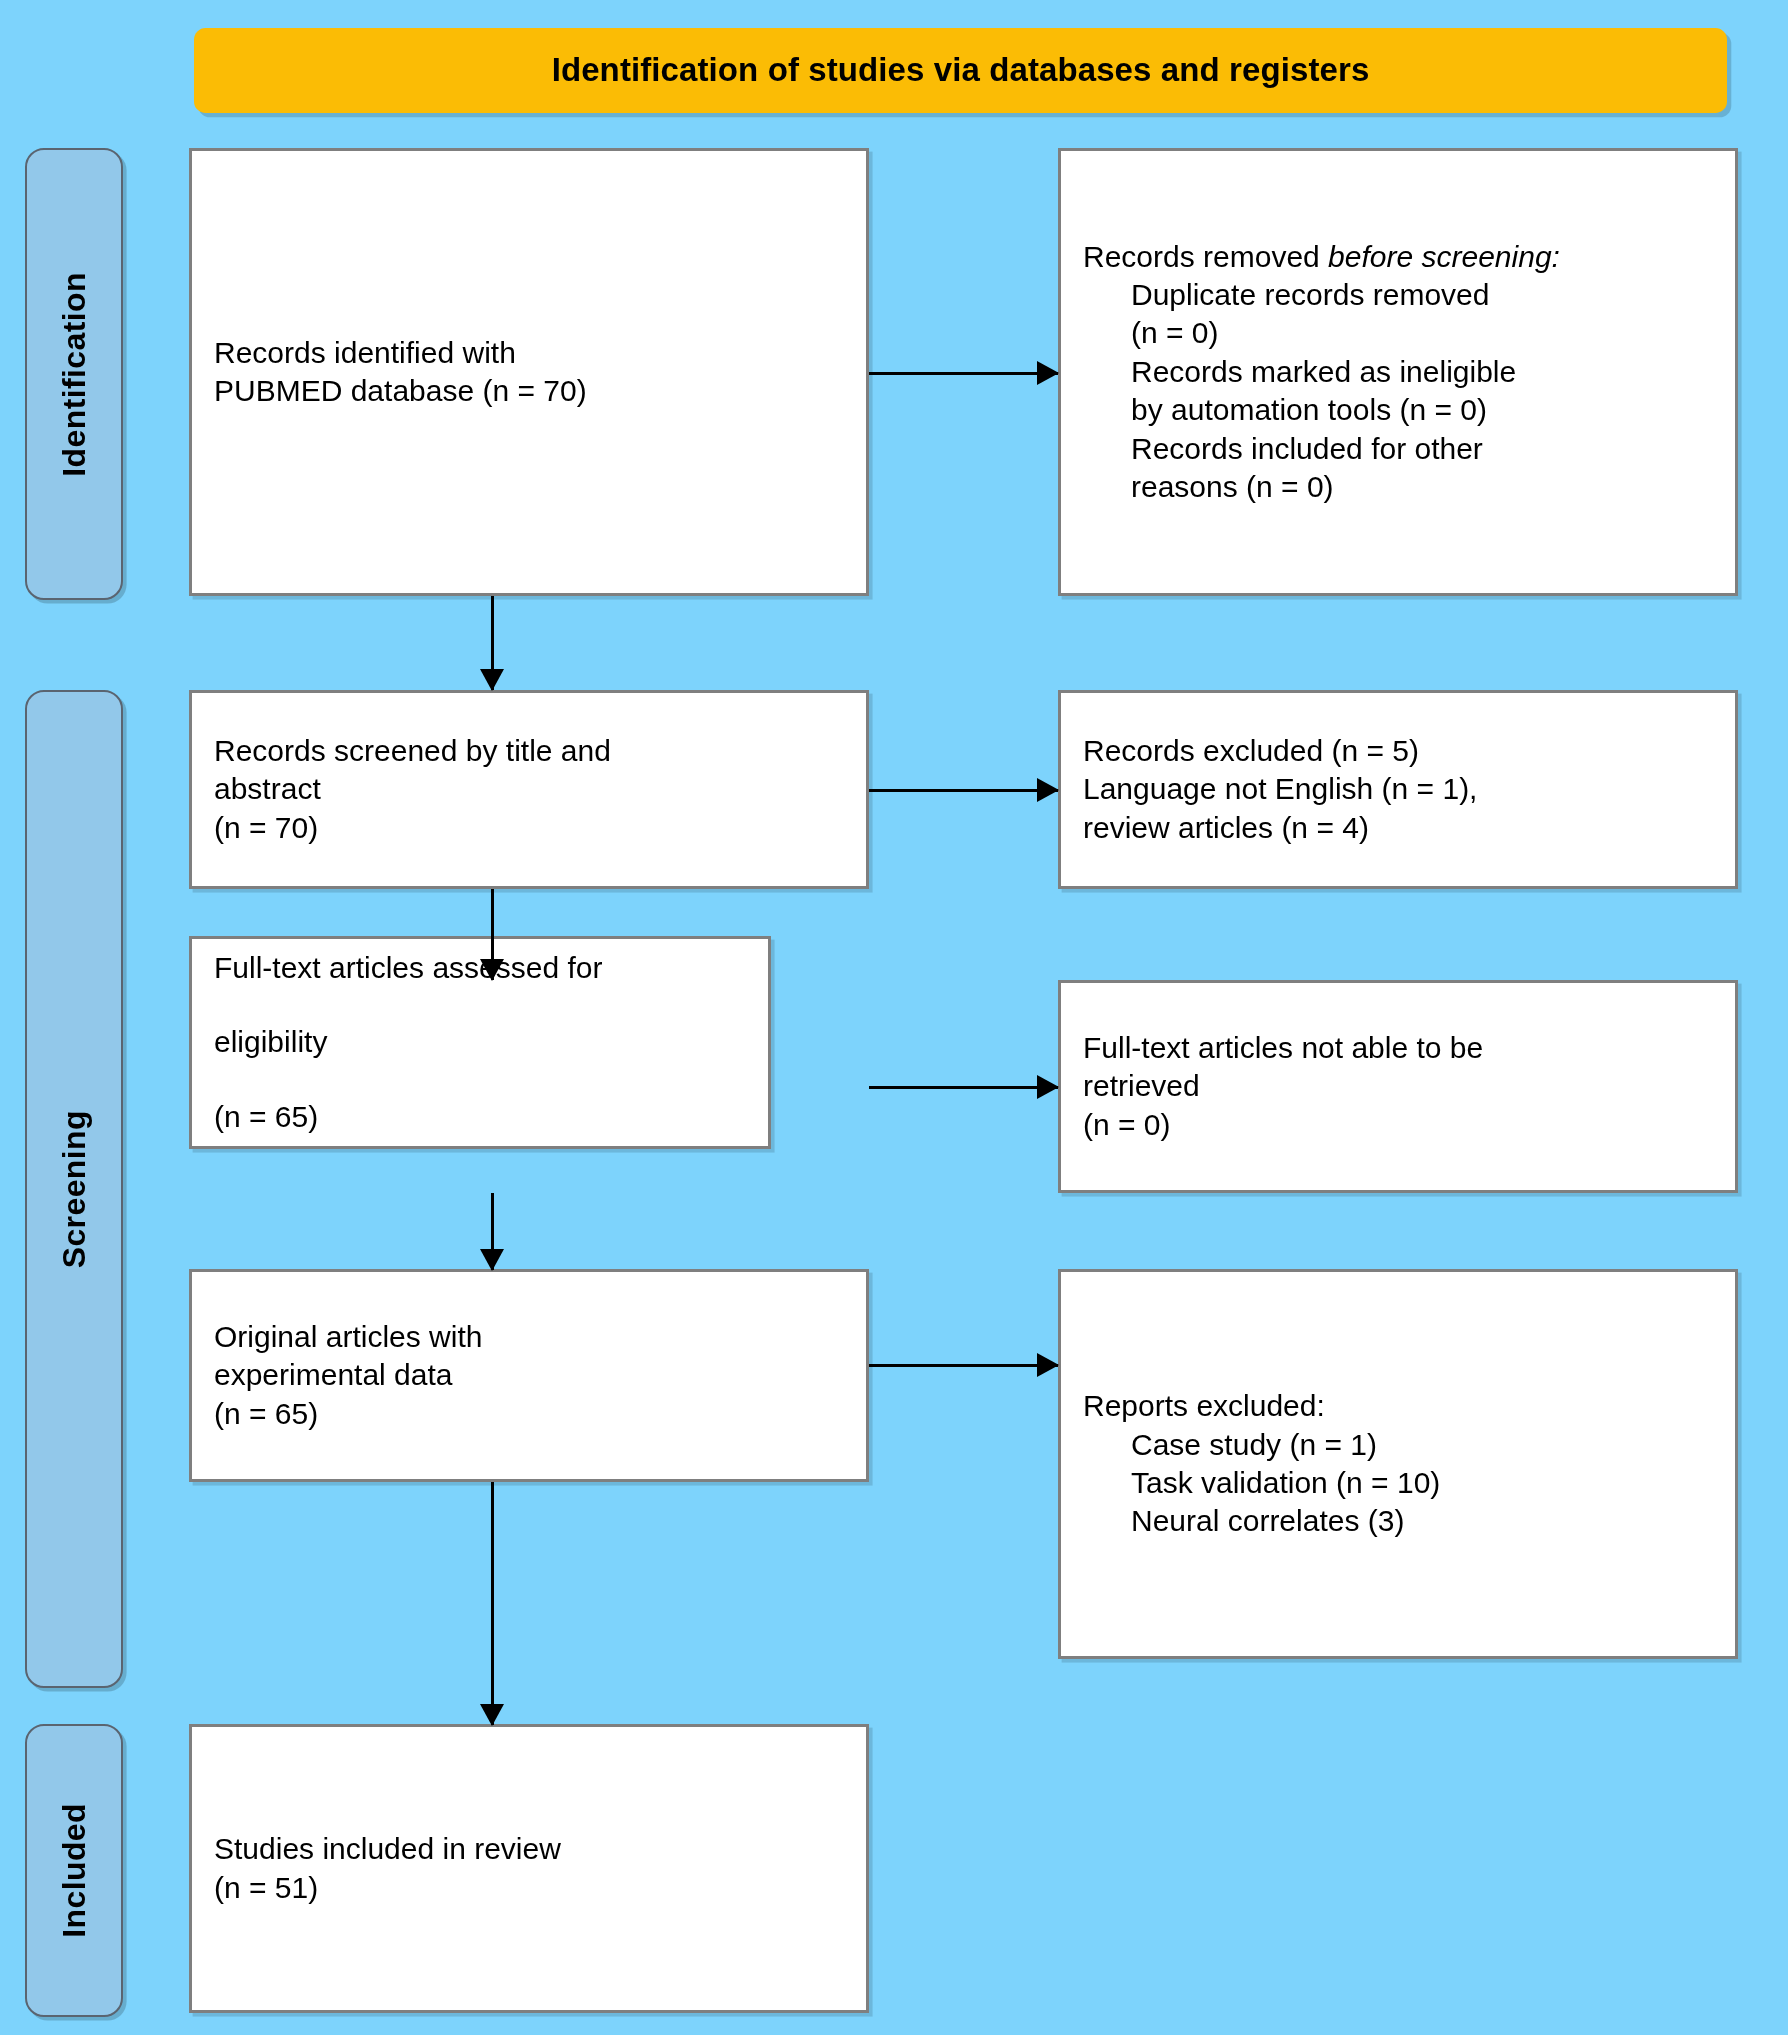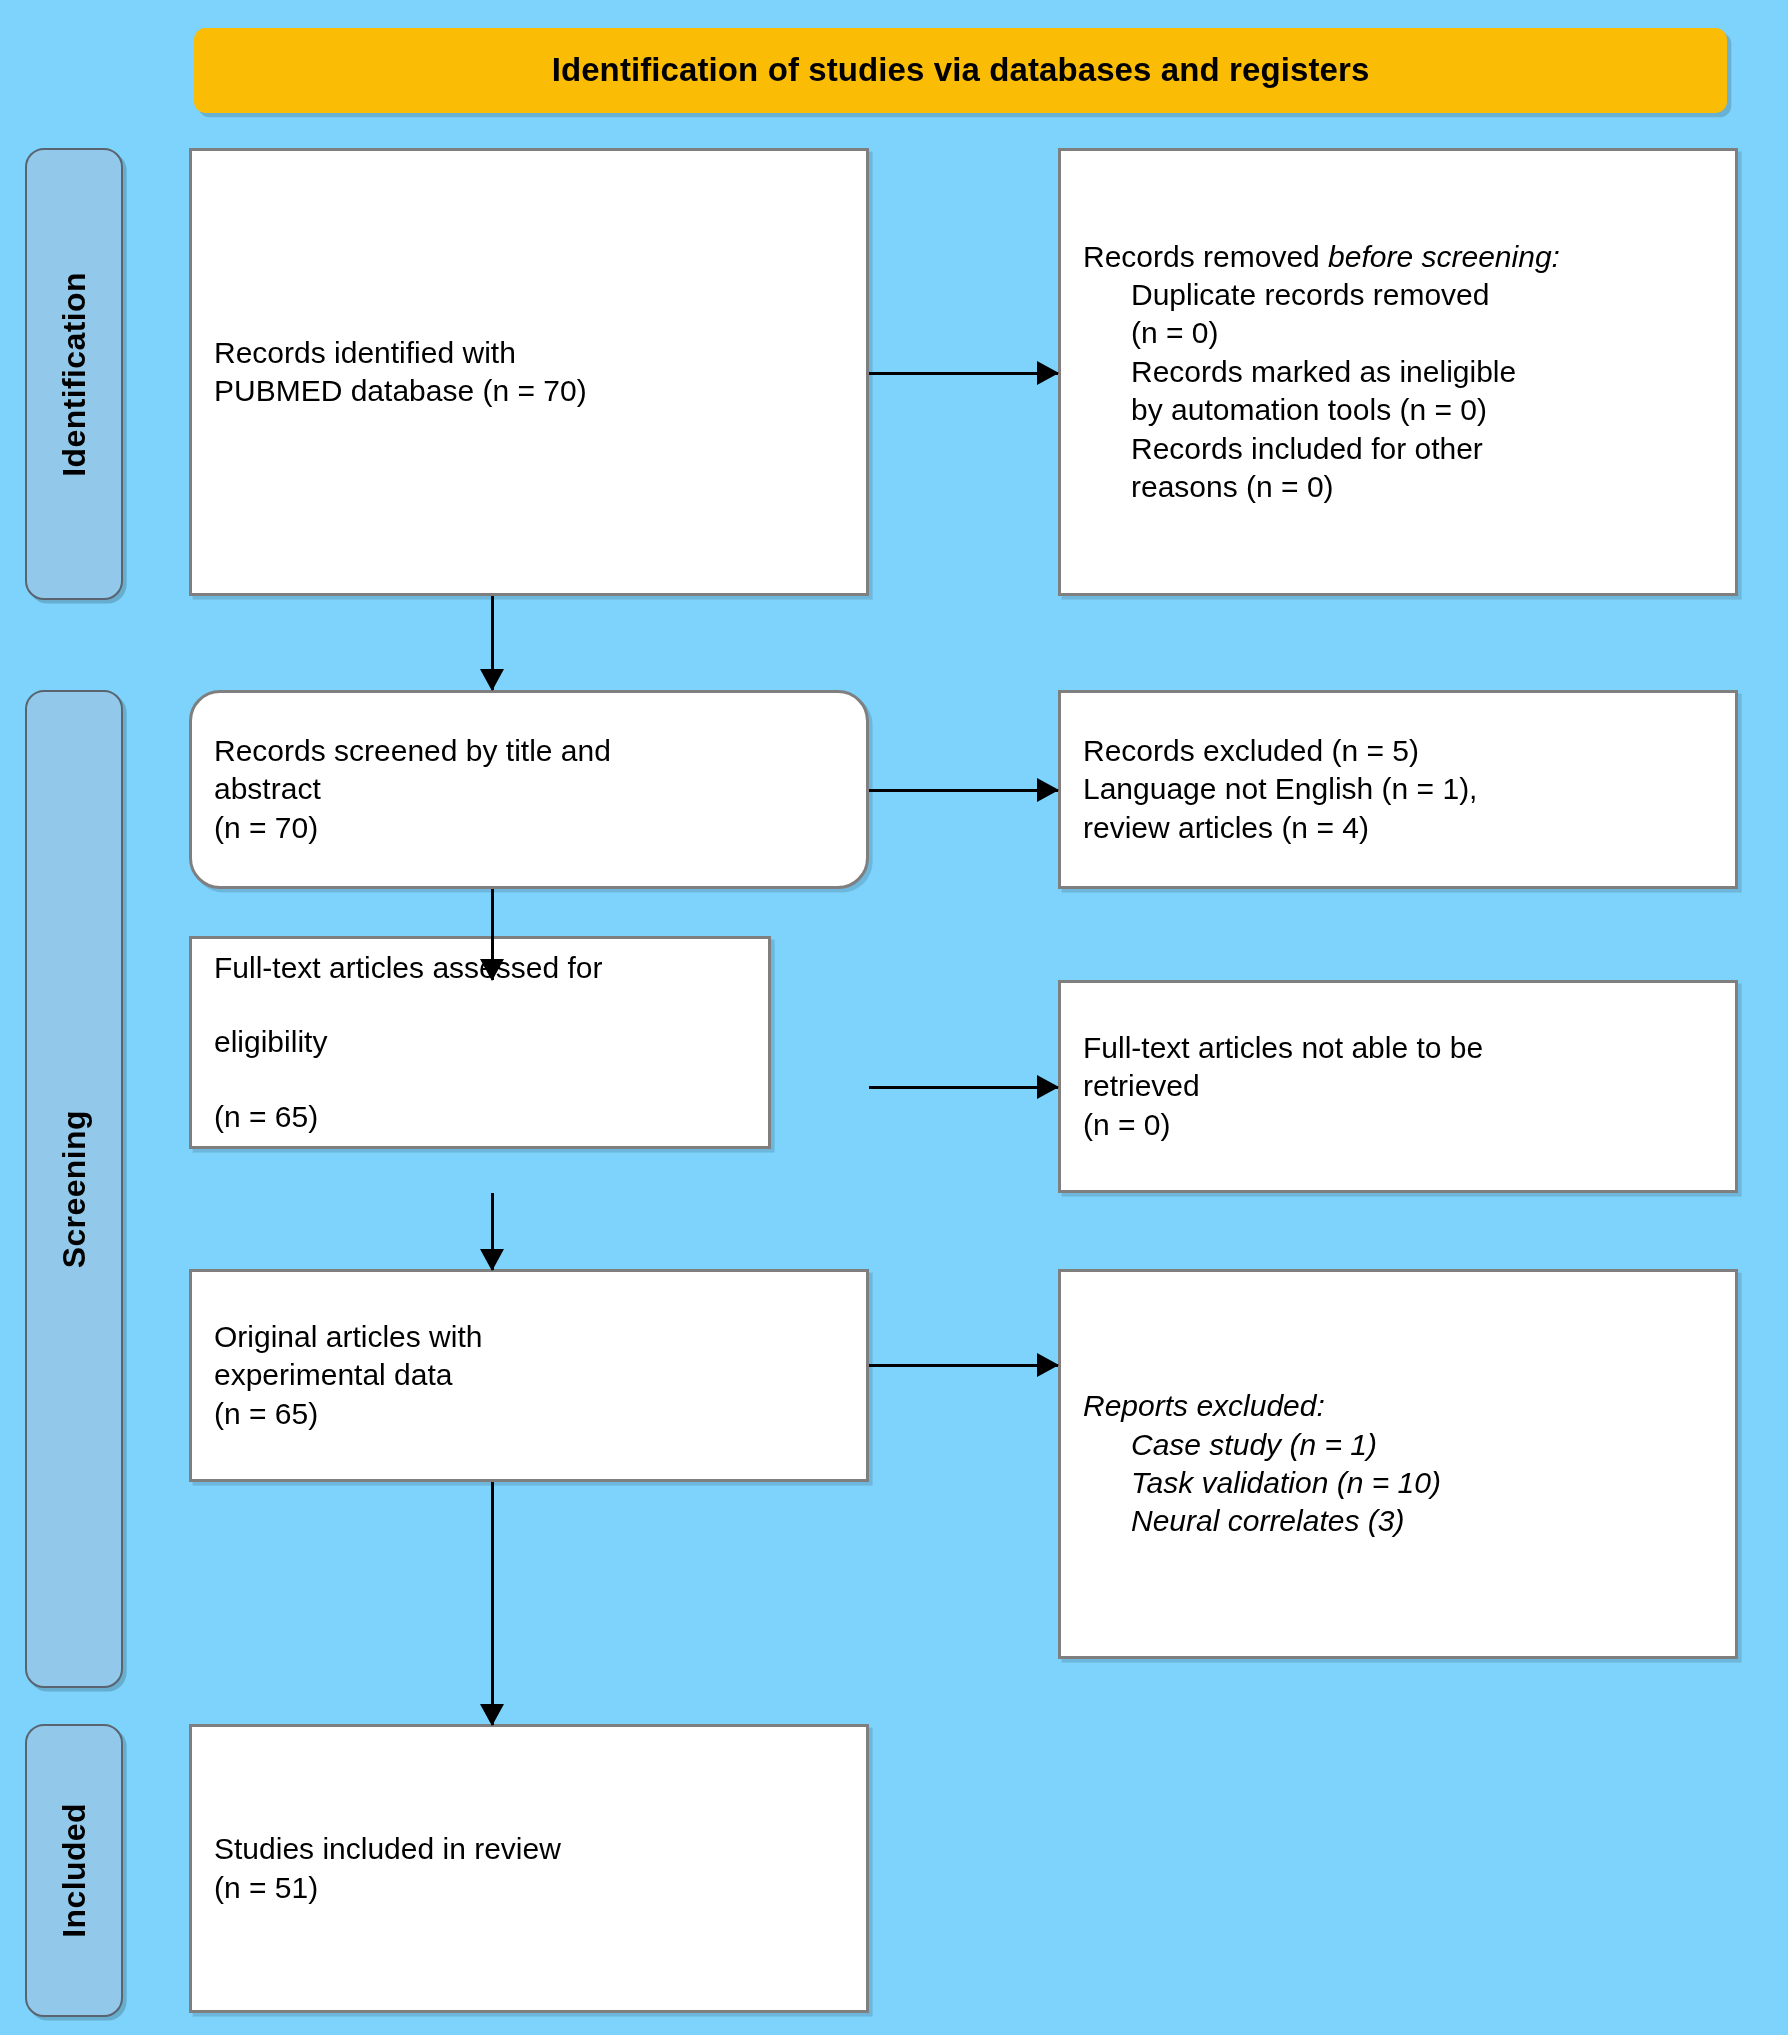--- a/index.html
+++ b/index.html
@@ -89,30 +89,30 @@
   }
   .box-text.indented {
     padding-left: 48px;
   }
   .box-text em {
     font-style: italic;
   }
 
   
   #box-identified  { left: 189px; top: 148px;  width: 680px; height: 448px; }
-  #box-screened    { left: 189px; top: 690px;  width: 680px; height: 199px; border-radius: 31px; }
+  #box-screened    { left: 189px; top: 690px;  width: 680px; height: 199px; }
   #box-fulltext    { left: 189px; top: 936px; width: 582px; height: 213px; gap: 36px; }
   #box-original    { left: 189px; top: 1269px; width: 680px; height: 213px; }
   #box-included    { left: 189px; top: 1724px; width: 680px; height: 289px; }
 
   
   #box-removed     { left: 1058px; top: 148px;  width: 680px; height: 448px; }
   #box-excluded    { left: 1058px; top: 690px;  width: 680px; height: 199px; }
   #box-notretrieved{ left: 1058px; top: 980px; width: 680px; height: 213px; }
-  #box-reports     { left: 1058px; top: 1269px; width: 680px; height: 390px; font-style: italic; }
+  #box-reports     { left: 1058px; top: 1269px; width: 680px; height: 390px; }
 
   
   #box-identified .stack,
   #box-included .stack { display: block; }
 
   
   .arrow-h, .arrow-v {
     position: absolute;
   }
   .arrow-h .shaft {

